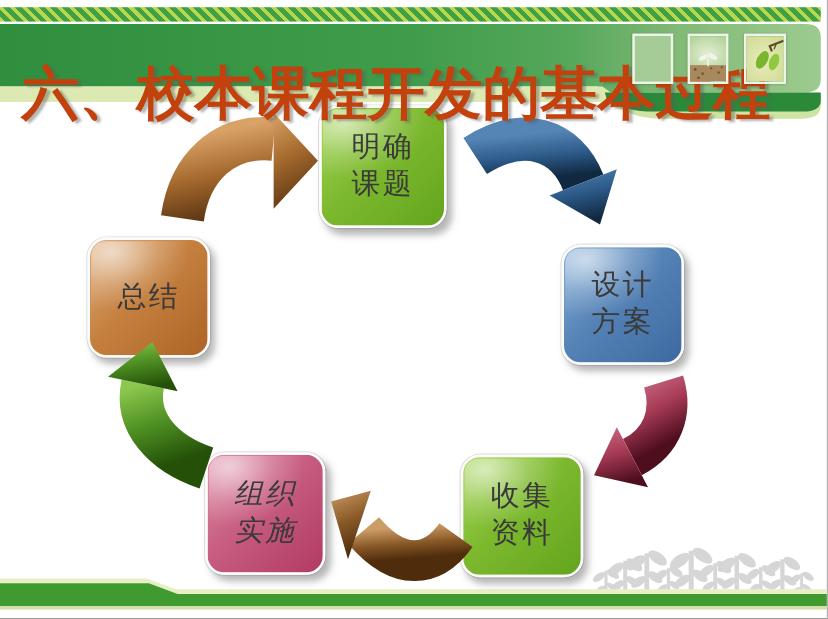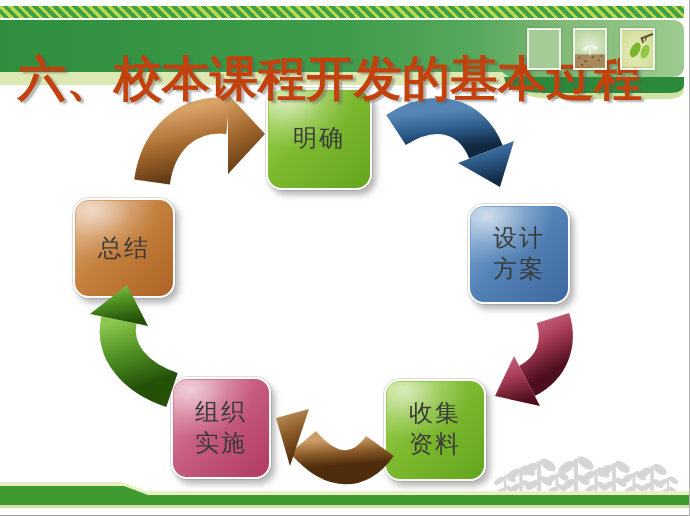--- a/index.html
+++ b/index.html
@@ -31,23 +31,23 @@
     position:absolute;border-radius:16px;border:2px solid #fcfdfb;box-sizing:border-box;
     box-shadow:4px 5px 6px rgba(110,110,110,.5), 0 0 0 1px rgba(0,0,0,.12);
     display:flex;flex-direction:column;align-items:center;justify-content:center;
     font-size:24px;line-height:31px;letter-spacing:2px;color:#3a3a3a;z-index:2;
   }
   .step::before{
     content:"";position:absolute;inset:1px;border-radius:12px;
     background:radial-gradient(120% 90% at 18% 10%, rgba(255,255,255,.62) 0%, rgba(255,255,255,.18) 32%, rgba(255,255,255,0) 56%);
   }
   .step-line{position:relative;z-index:1;}
-  .box-green {background:linear-gradient(135deg,#a4d457 0%,#7db92f 45%,#63a51d 100%);font-family:Liberation Mono, monospace;}
+  .box-green {background:linear-gradient(135deg,#a4d457 0%,#7db92f 45%,#63a51d 100%);}
   .box-blue  {background:linear-gradient(135deg,#8bb1d8 0%,#5583b6 45%,#3d69a0 100%);}
-  .box-pink  {background:linear-gradient(135deg,#de8ea7 0%,#c75d80 45%,#b23a62 100%);}
+  .box-pink  {background:linear-gradient(135deg,#de8ea7 0%,#c75d80 45%,#b23a62 100%);font-style:italic;}
   .box-orange{background:linear-gradient(135deg,#dfae7e 0%,#c5803f 45%,#ad6426 100%);}
   .step1{left:266px;top:88px;width:106px;height:102px;}
   .step2{left:468px;top:204px;width:102px;height:100px;}
   .step3{left:384px;top:379px;width:102px;height:102px;}
   .step4{left:171px;top:377px;width:100px;height:102px;}
   .step5{left:73px; top:198px;width:102px;height:100px;text-align:center;}
   
   .arrows-svg{position:absolute;left:0;top:0;width:690px;height:516px;z-index:3;pointer-events:none;}
   .bottom-svg{position:absolute;left:0;top:440px;width:690px;height:76px;z-index:1;}
 </style>
@@ -110,20 +110,21 @@
       <rect x="0" y="0" width="35" height="42" fill="url(#gLeafBg)"></rect>
       <path d="M35,4 L22,9 L24,14" stroke="#5a4a28" stroke-width="2" fill="none"></path>
       <path d="M28,7 L26,12" stroke="#5a4a28" stroke-width="1.2" fill="none"></path>
       <ellipse cx="15" cy="22" rx="9" ry="5" fill="#7ab52e" transform="rotate(-62 15 22)"></ellipse>
       <ellipse cx="26" cy="24" rx="8" ry="4.5" fill="#8fc93f" transform="rotate(-70 26 24)"></ellipse>
     </svg>
   </div>
 
   <div class="step step1 box-green">
     <div class="step-line">明确</div>
+    <div class="step-line">课题</div>
   </div>
   <div class="step step3 box-green">
     <div class="step-line">收集</div>
     <div class="step-line">资料</div>
   </div>
   <div class="step step2 box-blue">
     <div class="step-line">设计</div>
     <div class="step-line">方案</div>
   </div>
   <div class="step step4 box-pink">

